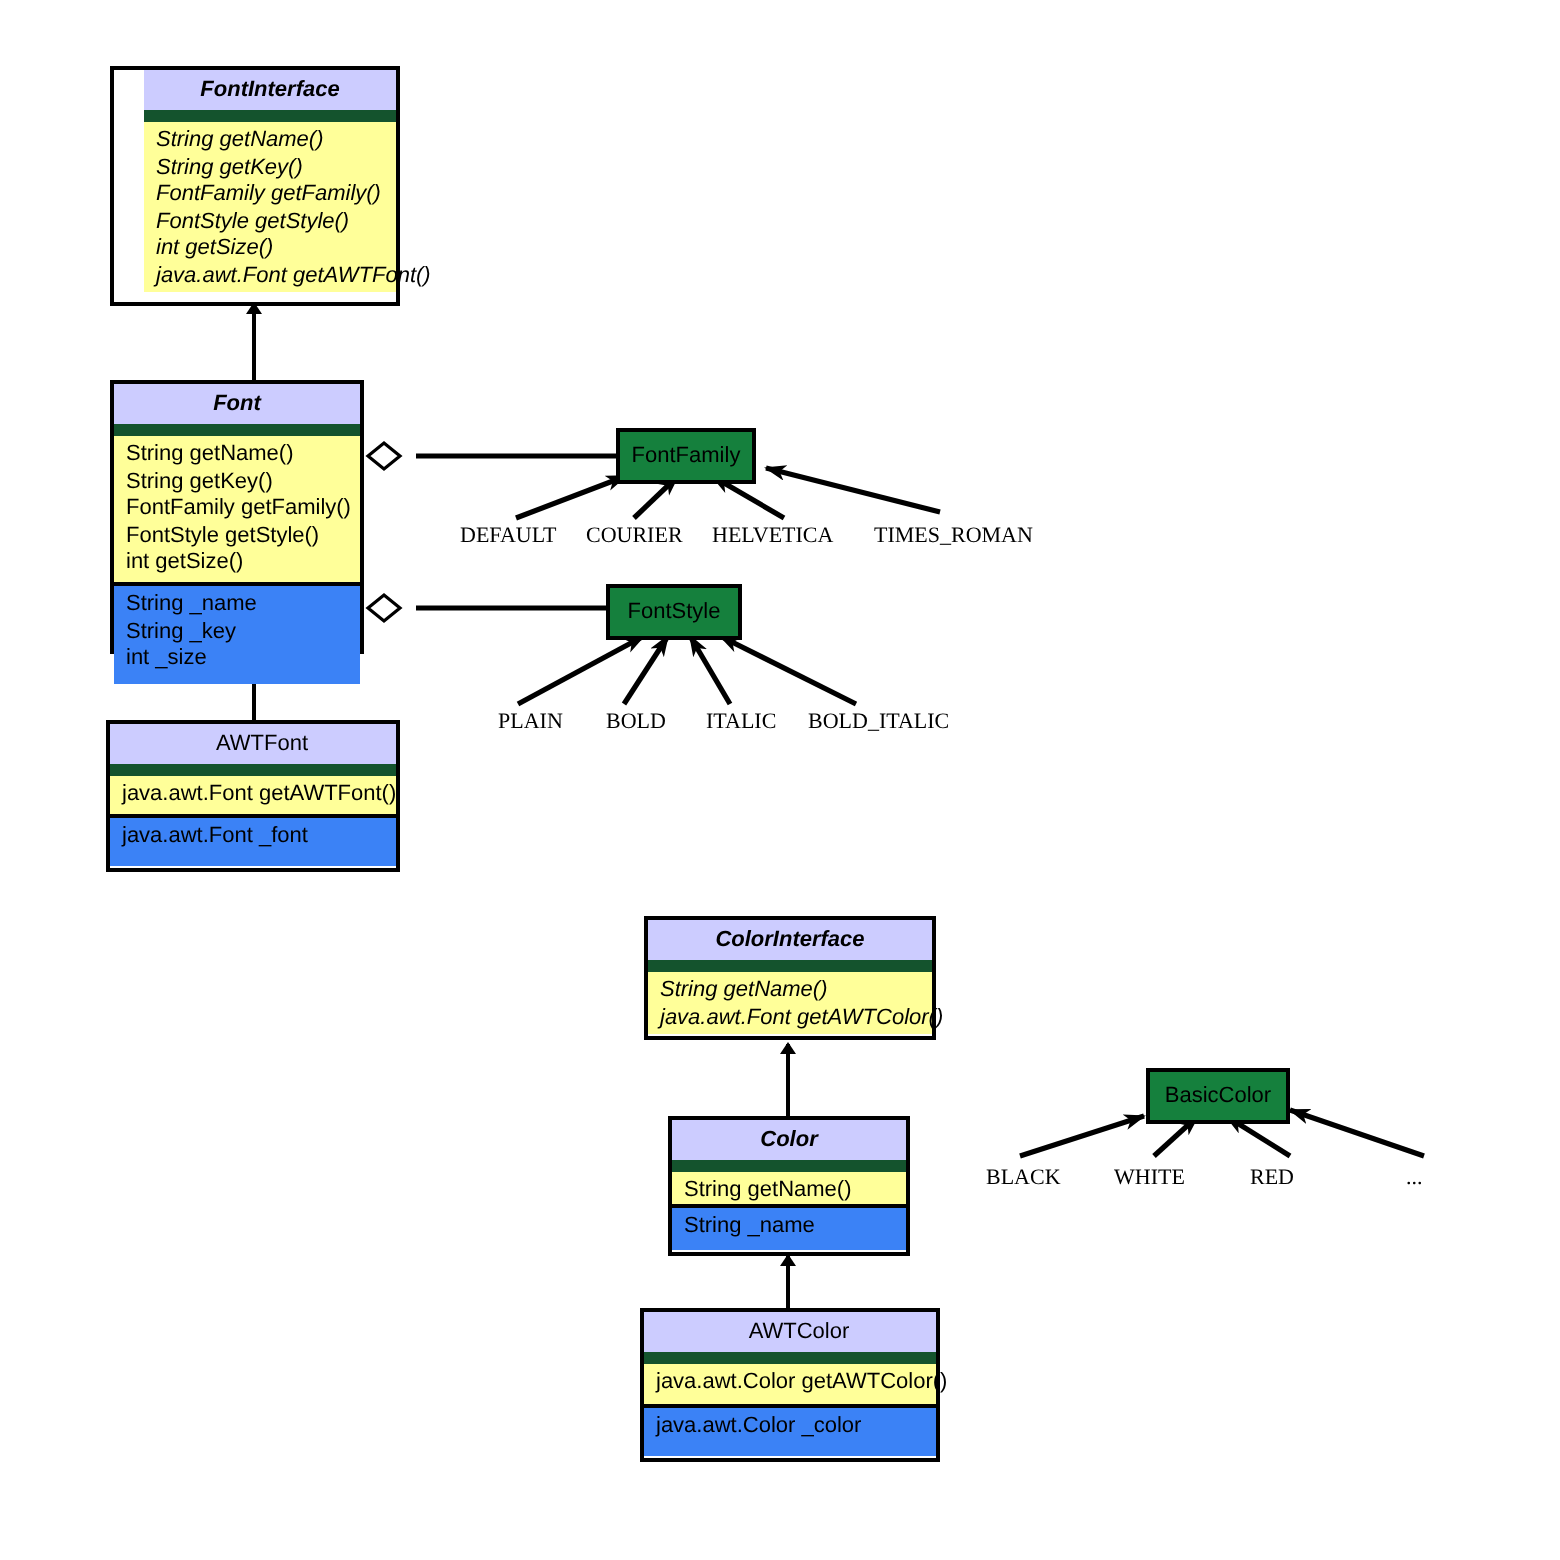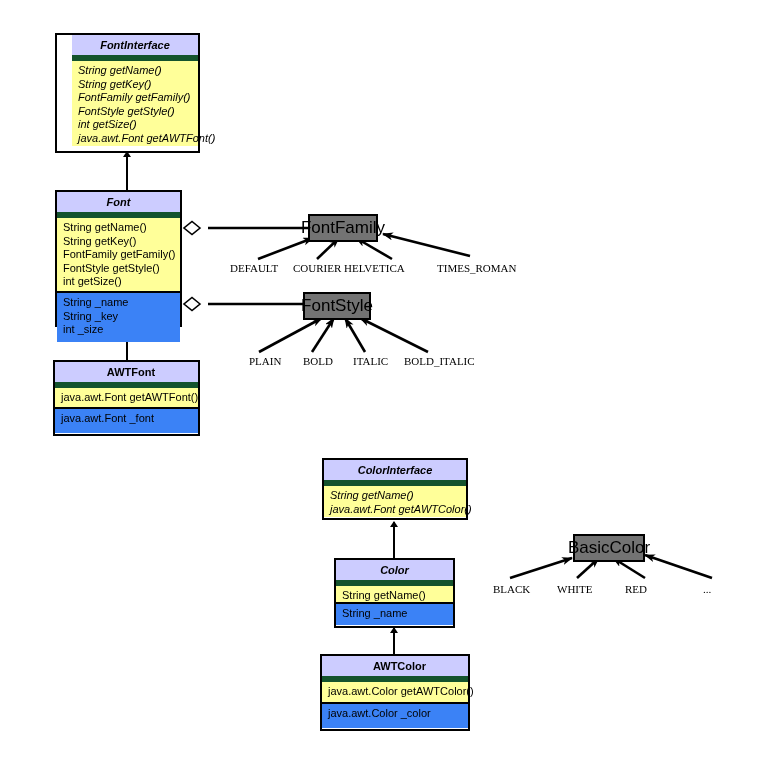--- a/index.html
+++ b/index.html
@@ -41,21 +41,21 @@
   }
   .sec-title {
     background: #ccccff;
     text-align: center;
     font-size: 11px;
     padding-top: 4px;
     padding-bottom: 4px;
     color: #000;
   }
   .sec-title.italic { font-style: italic; font-weight: bold; }
-  .sec-title.plain  { font-style: normal; font-weight: bold; padding-left: 15px; }
+  .sec-title.plain  { font-style: normal; font-weight: normal; padding-left: 15px; }
   .sec-ops {
     background: #ffff99;
     border-top: 6px solid #14532d;
     font-size: 11px;
     line-height: 13.5px;
     color: #000;
   }
   .sec-ops.italic { font-style: italic; }
   .sec-attrs {
     background: #3b82f6;
@@ -63,24 +63,24 @@
     font-size: 11px;
     line-height: 13.5px;
     color: #000;
   }
   .member { white-space: nowrap; }
 
   
   .uml-simple {
     position: absolute;
     border: 2px solid #000000;
-    background: #737373;
+    background: #15803d;
     box-sizing: border-box;
     text-align: left;
-    font-size: 17px;
+    font-size: 11px;
     color: #000;
     display: flex;
     align-items: center;
     justify-content: center;
   }
 
   
   .inst-label {
     position: absolute;
     font-size: 11px;
@@ -226,21 +226,21 @@
   <div class="uml-simple" style="left:303px; top:292px; width:68px; height:28px;">
     <span>FontStyle</span>
   </div>
 
   <div class="uml-simple" style="left:573px; top:534px; width:72px; height:28px;">
     <span>BasicColor</span>
   </div>
 
   <div class="inst-label" style="left:230px; top:262px;">DEFAULT</div>
   <div class="inst-label" style="left:293px; top:262px;">COURIER</div>
-  <div class="inst-label" style="left:344px; top:262px;">HELVETICA</div>
+  <div class="inst-label" style="left:356px; top:262px;">HELVETICA</div>
   <div class="inst-label" style="left:437px; top:262px;">TIMES_ROMAN</div>
 
   <div class="inst-label" style="left:249px; top:355px;">PLAIN</div>
   <div class="inst-label" style="left:303px; top:355px;">BOLD</div>
   <div class="inst-label" style="left:353px; top:355px;">ITALIC</div>
   <div class="inst-label" style="left:404px; top:355px;">BOLD_ITALIC</div>
 
   <div class="inst-label" style="left:493px; top:583px;">BLACK</div>
   <div class="inst-label" style="left:557px; top:583px;">WHITE</div>
   <div class="inst-label" style="left:625px; top:583px;">RED</div>

